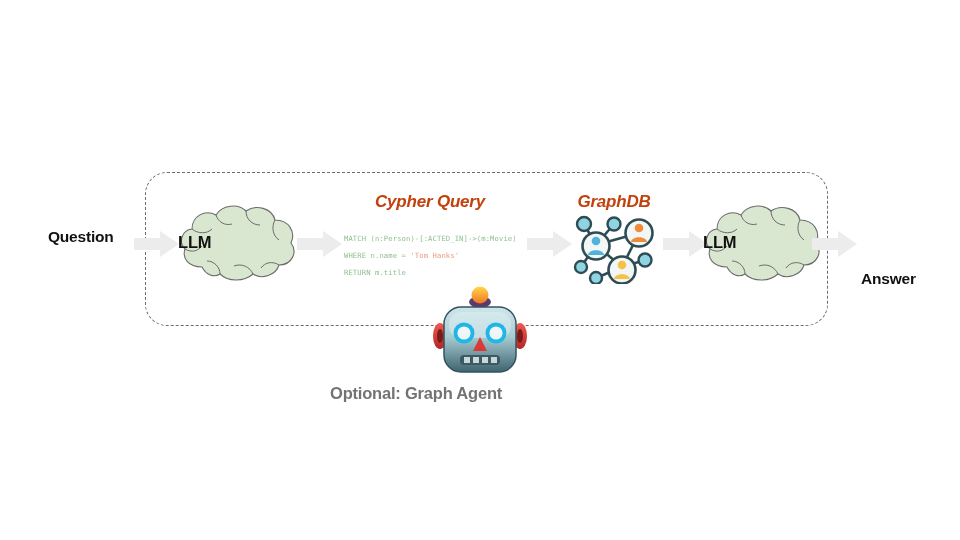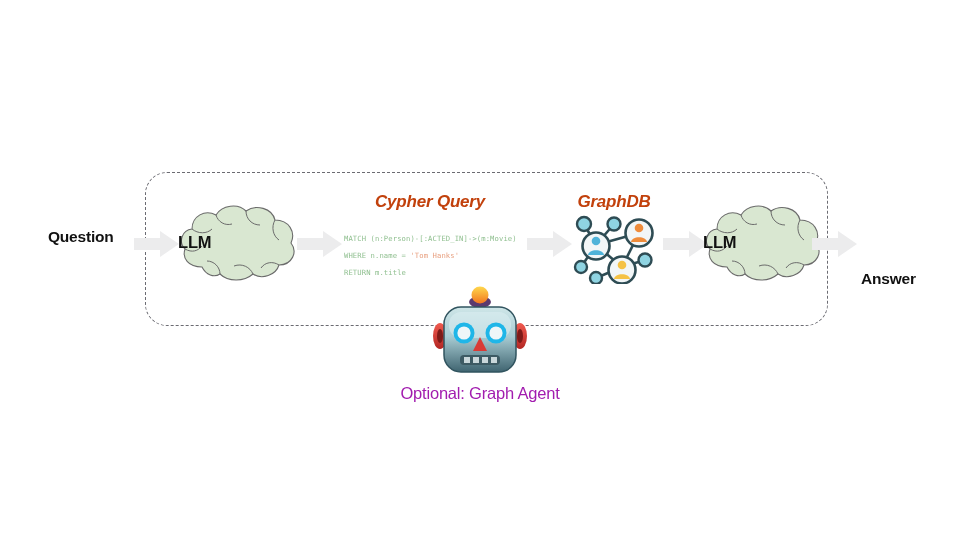--- a/index.html
+++ b/index.html
@@ -55,24 +55,24 @@
     font-style: italic;
   }
   #cypher-title { left: 355px; top: 192px; width: 150px; }
   #graphdb-title { left: 558px; top: 192px; width: 112px; }
 
   #agent-caption {
     position: absolute;
     left: 330px;
     top: 384px;
     width: 300px;
-    text-align: center;
-    font-weight: normal;
+    text-align: left;
+    font-weight: bold;
     font-size: 16.5px;
-    color: #a21caf;
+    color: #737373;
     letter-spacing: -0.2px;
   }
 
   
   .arrow {
     position: absolute;
     top: 231px;
     height: 26px;
   }
   .arrow svg { display: block; width: 100%; height: 100%; }

